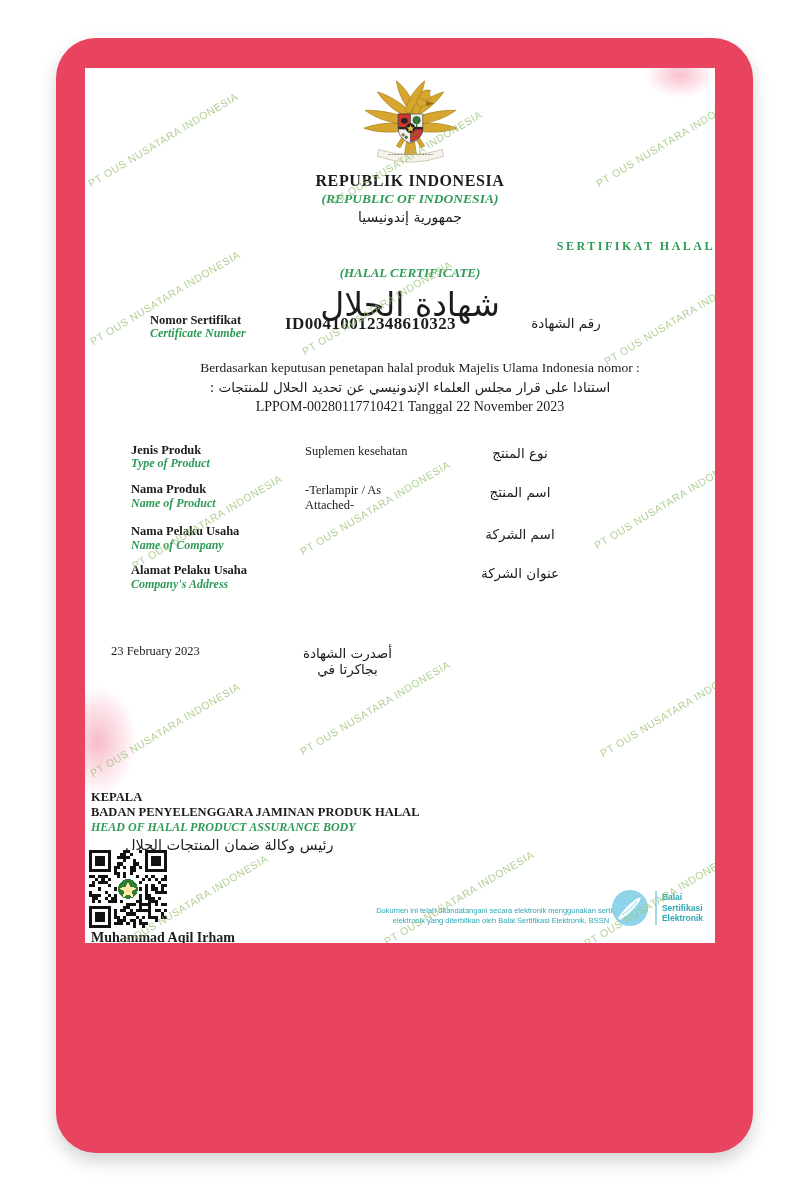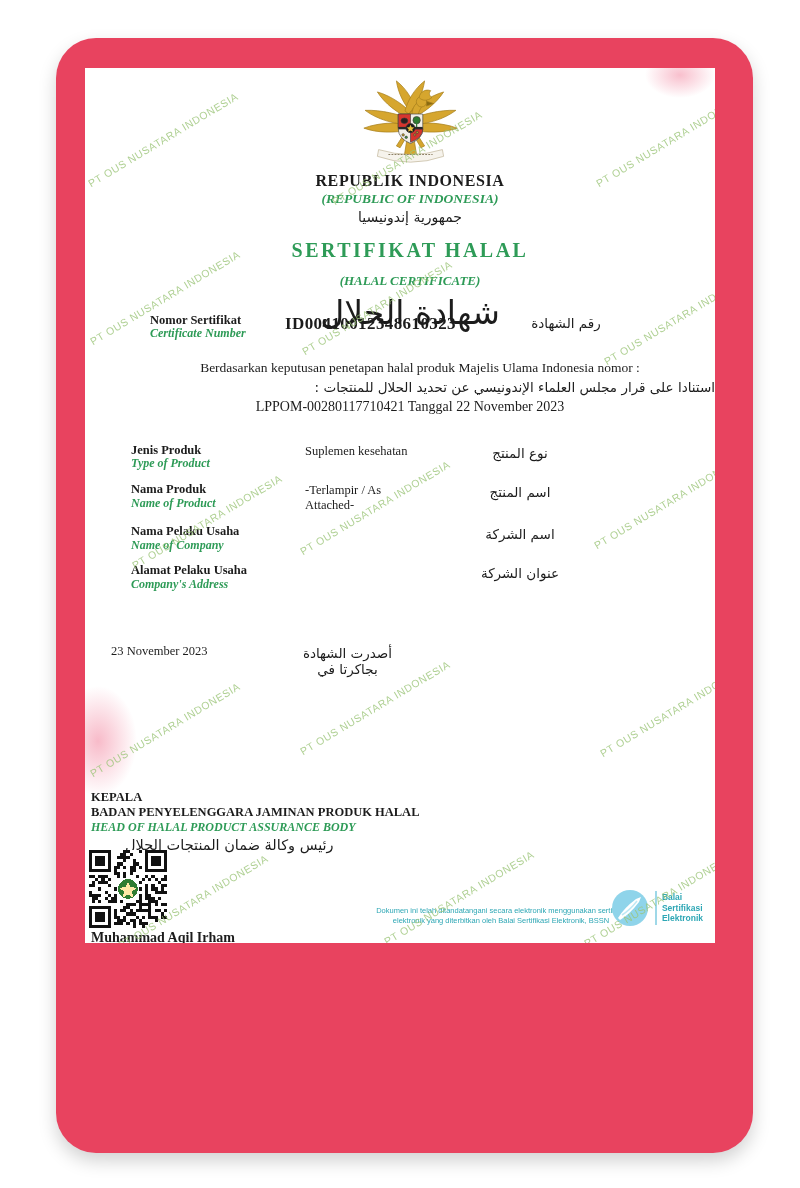--- a/index.html
+++ b/index.html
@@ -19,34 +19,34 @@
       font-size:10.5px;letter-spacing:.6px;color:var(--watermark,#9cc579);opacity:.8;
       white-space:nowrap;transform:rotate(-31deg);transform-origin:0 50%;}
   .sec{position:absolute;left:0;right:0;padding-left:20px;}
   .c{text-align:center;}
   .green{color:var(--green,#2e9b57);}
   .gi{color:var(--green,#2e9b57);font-style:italic;font-weight:bold;}
   .ar{font-family:"DejaVu Sans",sans-serif;direction:rtl;}
   .country{font-size:16px;font-weight:bold;letter-spacing:.6px;}
   .country-en{font-size:13.5px;margin-top:1px;}
   .country-ar{font-size:14px;margin-top:2px;}
-  .title-id{font-size:20px;font-weight:bold;letter-spacing:2.5px;margin-top:14px;}
+  .title-id{font-size:12px;font-weight:bold;letter-spacing:2.5px;margin-top:14px;text-align:right;}
   .title-en{font-size:13px;margin-top:11px;}
   .title-ar{font-size:33px;margin-top:6px;line-height:1.1;}
   .row3{display:grid;grid-template-columns:174px 1fr 220px;align-items:start;}
   .rowpad{padding-left:26px;padding-right:85px;}
   .certpad{padding-left:65px;padding-right:85px;grid-template-columns:135px 1fr 220px;}
   .lbl-id{font-size:12.5px;font-weight:bold;line-height:1.15;}
   .lbl-en{font-size:12px;line-height:1.15;}
   .val{font-size:12.5px;padding-top:1px;}
   .val-big{font-size:17px;font-weight:bold;letter-spacing:.4px;}
   .lbl-ar{font-size:13.5px;text-align:center;padding-top:2px;}
   .decree-id{font-size:13.5px;margin-left:20px;}
   .decree-en{font-size:12.5px;margin-top:1px;}
-  .decree-ar{font-size:13.5px;margin-top:3px;text-align:right;}
+  .decree-ar{font-size:13.5px;margin-top:3px;}
   .decree-no{font-size:14px;margin-top:4px;}
   .fieldrow{margin-bottom:11px;}
   .comp-id{font-size:13px;}
   .comp-en{font-size:12.5px;margin-top:1px;}
   .comp-ar{font-size:14px;margin-top:3px;}
   .kepala{padding-left:6px;}
   .kep-l{font-size:12.5px;font-weight:bold;line-height:1.18;}
   .kep-en{font-size:12px;line-height:1.18;}
   .kep-ar{font-size:14.5px;margin-top:3px;margin-left:34px;display:inline-block;}
   .qr-box{position:absolute;left:4px;top:782px;width:78px;height:78px;}
@@ -157,21 +157,21 @@
         <div>
             <div class="lbl-id">Alamat Pelaku Usaha</div>
              <div class="lbl-en gi">Company's Address</div>
           </div>
         <div class="val"></div>
         <div class="lbl-ar ar">عنوان الشركة</div>
       </div>
     </div>
 
     <div class="sec row3 rowpad" style="top:575px;">
-      <div class="val">23 November 2023</div>
+      <div class="val">23 February 2023</div>
       <div class="lbl-ar ar">أصدرت الشهادة بجاكرتا في</div>
     </div>
 
 
     <div class="sec kepala" style="top:722px;">
       <div class="kep-l">KEPALA</div>
       <div class="kep-l">BADAN PENYELENGGARA JAMINAN PRODUK HALAL</div>
       <div class="kep-en gi">HEAD OF HALAL PRODUCT ASSURANCE BODY</div>
       <div class="kep-ar ar">رئيس وكالة ضمان المنتجات الحلال</div>
     </div>

